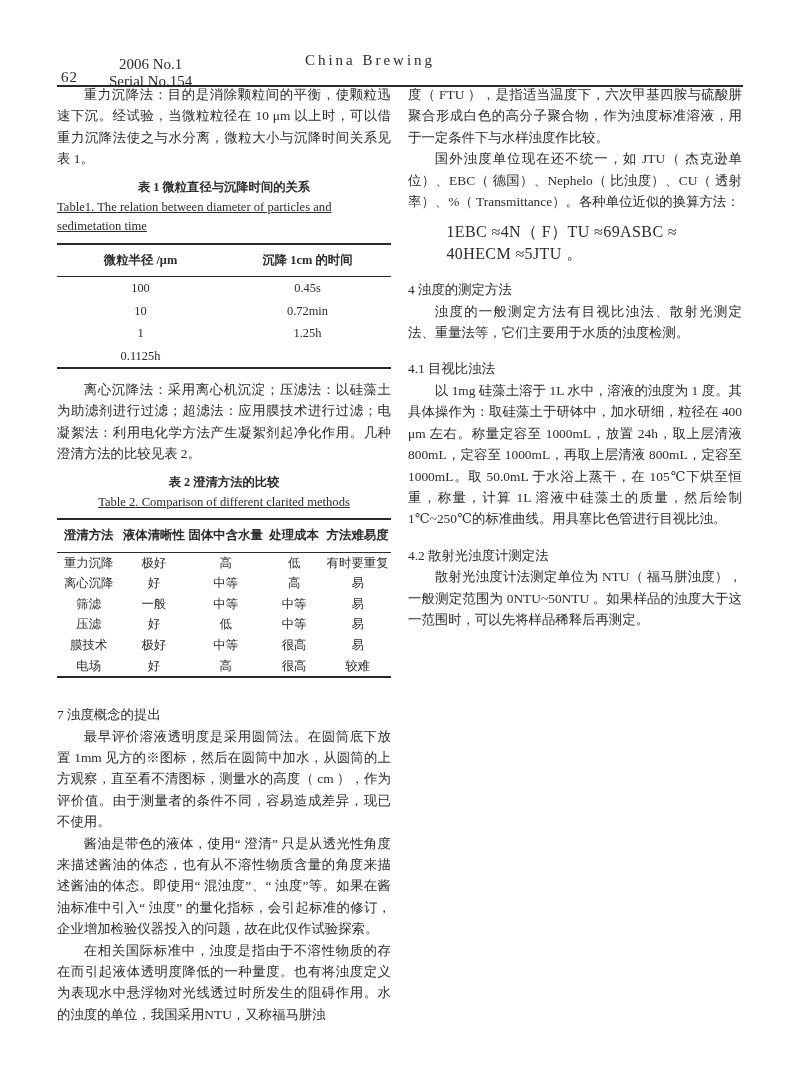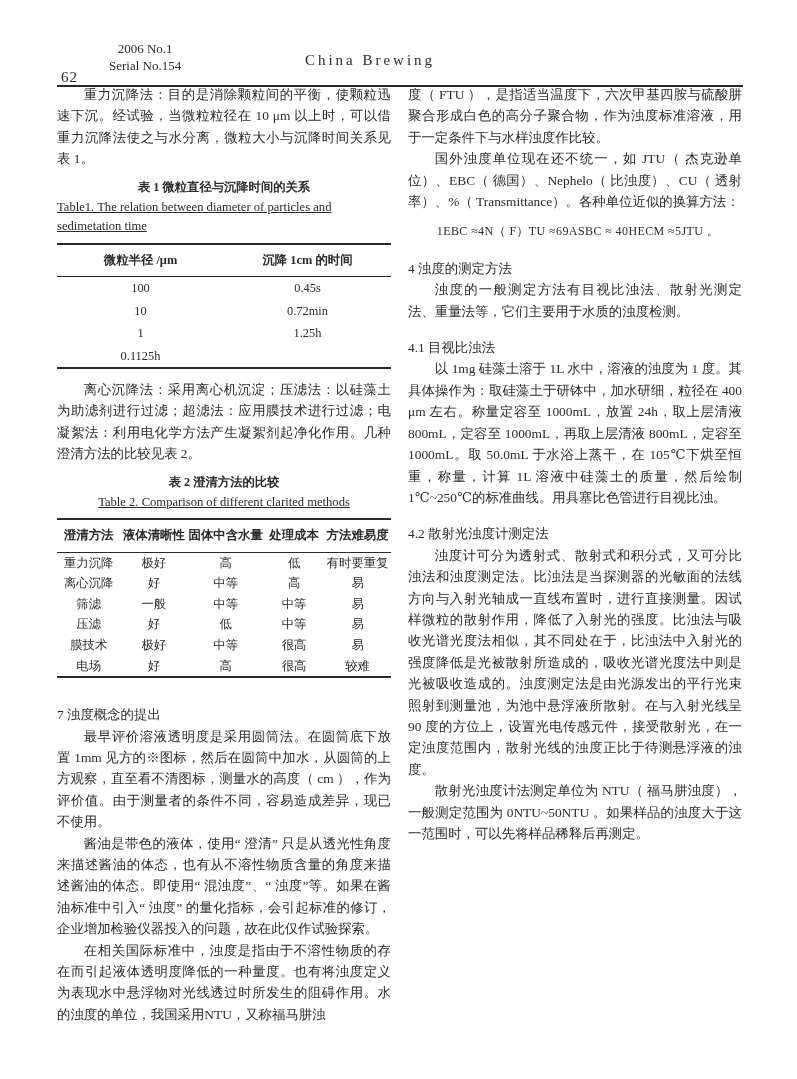--- a/index.html
+++ b/index.html
@@ -10,21 +10,21 @@
     font-family:"Liberation Serif","DejaVu Serif",serif;
     color:#2b2b2b;
     overflow:hidden;
   }
   
   .header{
     position:absolute;left:57px;top:40px;width:686px;height:45px;
     border-bottom:2px solid #2a2a2a;
   }
   .page-num{position:absolute;left:4px;top:29px;font-size:15px;letter-spacing:1px;}
-  .issue{position:absolute;left:52px;top:0;font-size:13px;line-height:17px;text-align:center;}
+  .issue{position:absolute;left:52px;top:16px;font-size:15px;line-height:17px;text-align:center;}
   .journal{position:absolute;left:0;right:60px;top:12px;text-align:center;font-size:15px;letter-spacing:3px;}
   
   .columns{
     position:absolute;left:57px;top:84px;width:686px;
     display:flex;gap:17px;
   }
   .col{width:334px;font-size:13.4px;line-height:21.4px;text-align:justify;}
   p.para{margin:0;text-indent:2em;}
   p.cont{text-indent:0;}
   .section-h{font-size:13.4px;font-weight:normal;margin:15px 0 0 0;text-indent:0;}
@@ -38,21 +38,21 @@
     border-top:2px solid #2a2a2a;border-bottom:2px solid #2a2a2a;
     font-size:12.4px;margin:6px 0 10px 0;
   }
   table.data thead th{
     border-bottom:1.5px solid #2a2a2a;
     font-weight:bold;text-align:center;padding:5px 1px;
   }
   table.data td{text-align:center;padding:1px 1px;line-height:18.6px;}
   table.t1 td{line-height:20.5px;margin-top:43px;}
   
-  .formula{font-size:12px;margin:9px 0 9px 0;padding-left:2.4em;text-indent:0;letter-spacing:0.4px;text-align:left;}
+  .formula{font-size:16px;margin:9px 0 9px 0;padding-left:2.4em;text-indent:0;letter-spacing:0.4px;text-align:left;}
 </style>
 </head>
 <body>
 
 <div class="page">
 
   <div class="header">
     <span class="page-num">62</span>
     <span class="issue">
       <span>2006 No.1</span><br>
@@ -169,18 +169,17 @@
       <p class="para">国外浊度单位现在还不统一，如 JTU（ 杰克逊单位）、EBC（ 德国）、Nephelo（ 比浊度）、CU（ 透射率）、%（ Transmittance）。各种单位近似的换算方法：</p>
       <p class="formula">1EBC ≈4N（ F）TU ≈69ASBC ≈ 40HECM ≈5JTU 。</p>
 
       <p class="section-h">4  浊度的测定方法</p>
       <p class="para">浊度的一般测定方法有目视比浊法、散射光测定法、重量法等，它们主要用于水质的浊度检测。</p>
 
       <p class="section-h">4.1 目视比浊法</p>
       <p class="para">以 1mg 硅藻土溶于 1L 水中，溶液的浊度为 1 度。其具体操作为：取硅藻土于研钵中，加水研细，粒径在 400 μm 左右。称量定容至 1000mL，放置 24h，取上层清液 800mL，定容至 1000mL，再取上层清液 800mL，定容至 1000mL。取 50.0mL 于水浴上蒸干，在 105℃下烘至恒重，称量，计算 1L 溶液中硅藻土的质量，然后绘制 1℃~250℃的标准曲线。用具塞比色管进行目视比浊。</p>
 
       <p class="section-h">4.2 散射光浊度计测定法</p>
-      <p class="para">浊度计可分为透射式、散射式和积分式，又可分比浊法和浊度测定法。比浊法是当探测器的光敏面的法线方向与入射光轴成一直线布置时，进行直接测量。因试样微粒的散射作用，降低了入射光的强度。比浊法与吸收光谱光度法相似，其不同处在于，比浊法中入射光的强度降低是光被散射所造成的，吸收光谱光度法中则是光被吸收造成的。浊度测定法是由光源发出的平行光束照射到测量池，为池中悬浮液所散射。在与入射光线呈 90 度的方位上，设置光电传感元件，接受散射光，在一定浊度范围内，散射光线的浊度正比于待测悬浮液的浊度。</p>
       <p class="para">散射光浊度计法测定单位为 NTU（ 福马肼浊度），一般测定范围为 0NTU~50NTU 。如果样品的浊度大于这一范围时，可以先将样品稀释后再测定。</p>
     </div>
 
   </div>
 </div>
 
 </body></html>

